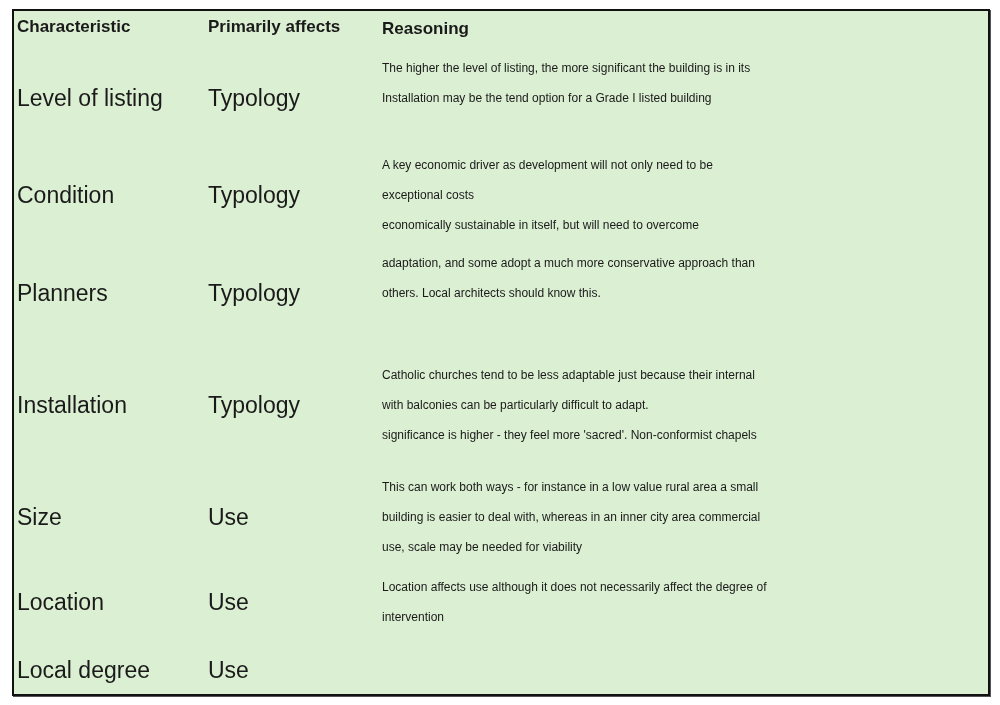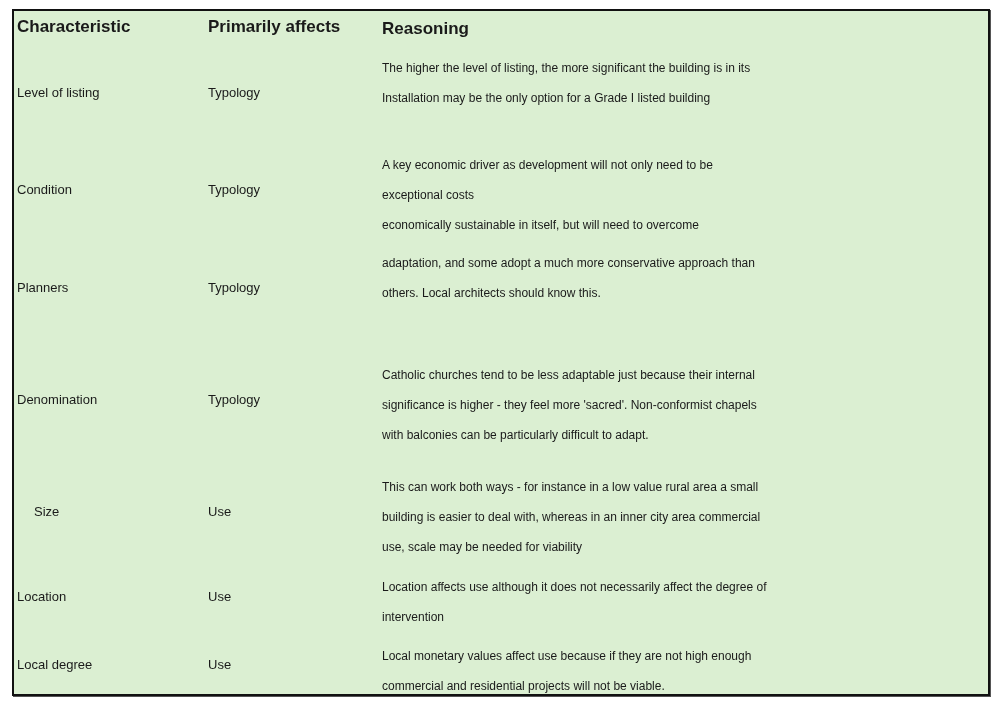--- a/index.html
+++ b/index.html
@@ -2,75 +2,71 @@
 <html><head>
 <meta charset="utf-8">
 <style>
   html, body { margin:0; padding:0; background:#ffffff; }
   body { width:1000px; height:705px; position:relative; overflow:hidden;
          font-family:"Liberation Sans", sans-serif; color:#1a1a1a; }
   .table-box { position:absolute; left:12px; top:9px; width:978px; height:687px;
                background:#dbefd2; border:2px solid #111; box-sizing:border-box;
                box-shadow:1px 1px 0 #555; }
   .hdr { position:absolute; top:6px; font-weight:bold; font-size:17px; }
-  .cell { position:absolute; font-size:13px; }
+  .cell { position:absolute; font-size:23px; }
   .reason { position:absolute; left:368px; width:610px; font-size:12px; line-height:30px; }
 </style>
 </head>
 <body>
 
 <div class="table-box">
   <div class="hdr" style="left:3px">Characteristic</div>
   <div class="hdr" style="left:194px">Primarily affects</div>
   <div class="hdr" style="left:368px;top:8px">Reasoning</div>
 
   <div class="cell" style="left:3px;top:74px">Level of listing</div>
   <div class="cell" style="left:194px;top:74px">Typology</div>
   <div class="reason" style="top:42px">
     <div>The higher the level of listing, the more significant the building is in its</div>
-      <div>Installation may be the only option for a Grade I listed building</div>
+      <div>Installation may be the tend option for a Grade I listed building</div>
   </div>
 
   <div class="cell" style="left:3px;top:171px">Condition</div>
   <div class="cell" style="left:194px;top:171px">Typology</div>
   <div class="reason" style="top:139px">
     <div>A key economic driver as development will not only need to be</div>
       <div>exceptional costs</div>
       <div>economically sustainable in itself, but will need to overcome</div>
   </div>
 
   <div class="cell" style="left:3px;top:269px">Planners</div>
   <div class="cell" style="left:194px;top:269px">Typology</div>
   <div class="reason" style="top:237px">
       <div>adaptation, and some adopt a much more conservative approach than</div>
       <div>others. Local architects should know this.</div>
   </div>
 
-  <div class="cell" style="left:3px;top:381px">Denomination</div>
+  <div class="cell" style="left:3px;top:381px">Installation</div>
   <div class="cell" style="left:194px;top:381px">Typology</div>
   <div class="reason" style="top:349px">
     <div>Catholic churches tend to be less adaptable just because their internal</div>
+      <div>with balconies can be particularly difficult to adapt.</div>
       <div>significance is higher - they feel more 'sacred'. Non-conformist chapels</div>
-      <div>with balconies can be particularly difficult to adapt.</div>
   </div>
 
-  <div class="cell" style="left:20px;top:493px">Size</div>
+  <div class="cell" style="left:3px;top:493px">Size</div>
   <div class="cell" style="left:194px;top:493px">Use</div>
   <div class="reason" style="top:461px">
     <div>This can work both ways - for instance in a low value rural area a small</div>
       <div>building is easier to deal with, whereas in an inner city area commercial</div>
       <div>use, scale may be needed for viability</div>
   </div>
 
   <div class="cell" style="left:3px;top:578px">Location</div>
   <div class="cell" style="left:194px;top:578px">Use</div>
   <div class="reason" style="top:561px">
     <div>Location affects use although it does not necessarily affect the degree of</div>
       <div>intervention</div>
   </div>
 
   <div class="cell" style="left:3px;top:646px">Local degree</div>
   <div class="cell" style="left:194px;top:646px">Use</div>
-  <div class="reason" style="top:630px">
-    <div>Local monetary values affect use because if they are not high enough</div>
-      <div>commercial and residential projects will not be viable.</div>
-  </div>
 </div>
 
 </body></html>

